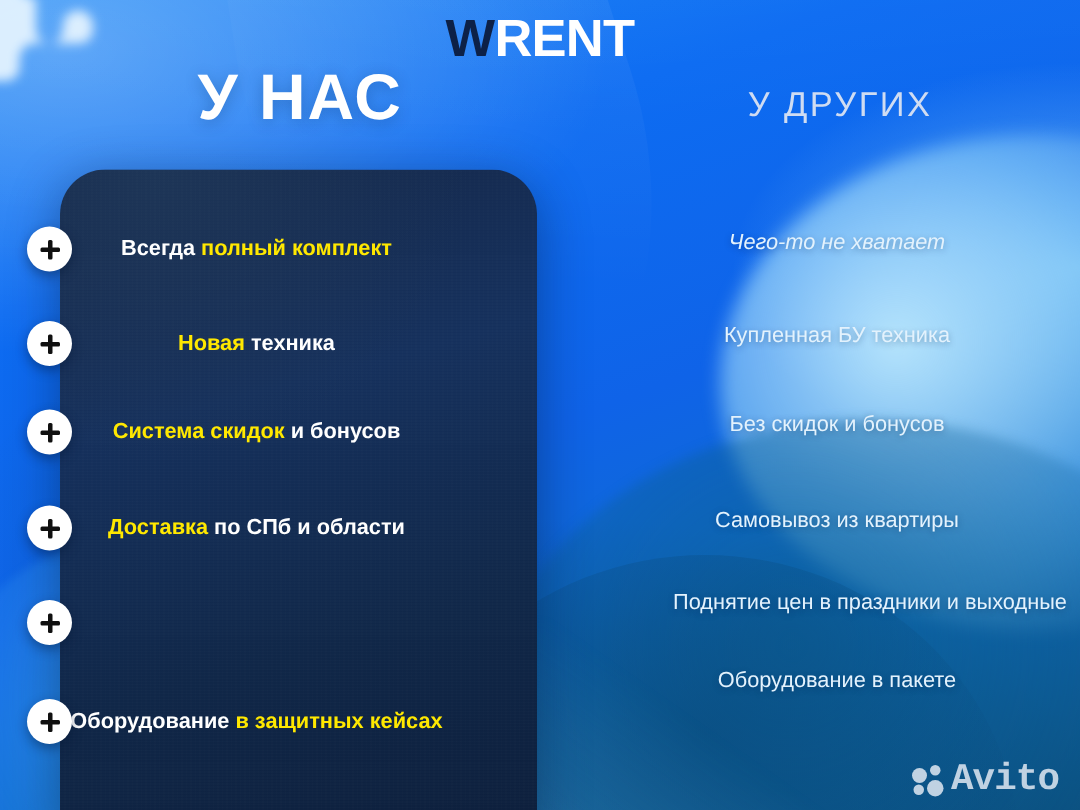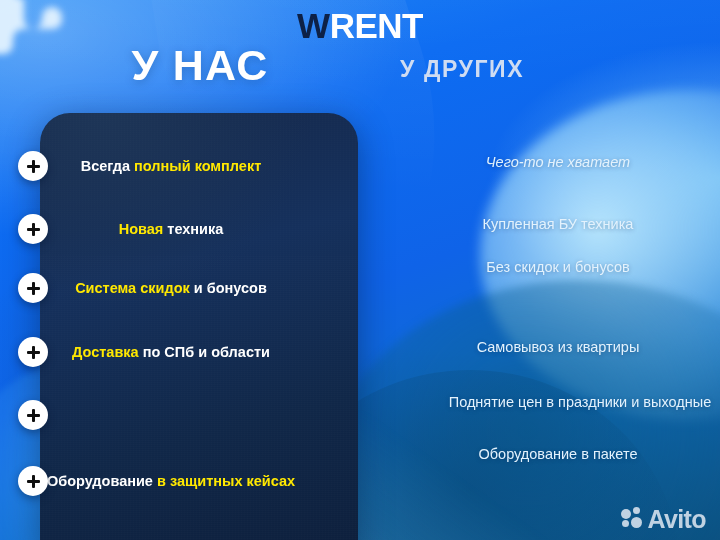--- a/index.html
+++ b/index.html
@@ -46,22 +46,22 @@
   
   .logo{position:absolute;left:0;right:0;top:8px;text-align:center;
     font-size:35px;font-weight:bold;letter-spacing:-0.5px;line-height:1;}
   .logo .w{color:#0d2147;}
   .logo .rent{color:#ffffff;}
 
   
   .h-left{position:absolute;left:40px;top:44px;width:320px;text-align:center;
     color:#ffffff;font-size:43px;font-weight:bold;letter-spacing:1.2px;line-height:1;
     text-shadow:0 2px 10px rgba(0,40,90,.28);}
-  .h-right{position:absolute;left:400px;top:58px;width:320px;text-align:left;
-    color:#cfdcf2;font-size:23px;font-weight:bold;letter-spacing:1.6px;line-height:1;}
+  .h-right{position:absolute;left:400px;top:58px;width:320px;text-align:center;
+    color:#cfdcf2;font-size:23px;font-weight:normal;letter-spacing:1.6px;line-height:1;}
 
   
   .card{position:absolute;left:40px;top:113px;width:318px;height:440px;
     border-radius:30px 30px 0 0;
     background:
       radial-gradient(120% 80% at 20% 0%, #1d3557 0%, rgba(29,53,87,0) 55%),
       linear-gradient(165deg,#15284a 0%, #15305c 35%, #102748 70%, #0d1f3c 100%);
     box-shadow:0 8px 34px rgba(3,24,58,.45);
     overflow:hidden;}
   .card:after{content:"";position:absolute;inset:0;opacity:.22;
@@ -84,22 +84,22 @@
   .plus i:before{left:0;top:5px;width:13px;height:3.4px;}
   .plus i:after{top:0;left:5px;height:13px;width:3.4px;}
 
   
   .right-rows{position:absolute;left:396px;top:113px;width:324px;height:440px;}
   .rrow{position:absolute;left:0;width:324px;text-align:center;
     color:#e3f2fd;font-size:14.5px;font-weight:normal;line-height:1.3;
     text-shadow:0 1px 4px rgba(0,35,80,.35);}
 
   
-  .avito{position:absolute;right:14px;bottom:8px;display:flex;align-items:flex-start;
-    gap:4px;opacity:.82;}
+  .avito{position:absolute;right:14px;bottom:8px;display:flex;align-items:flex-end;
+    gap:4px;opacity:.82;font-family:Liberation Mono, monospace;}
   .avito .dots{position:relative;width:22px;height:22px;}
   .avito .dots span{position:absolute;border-radius:50%;background:#e8eef7;}
   .avito .d1{left:0;top:2px;width:10px;height:10px;}
   .avito .d2{left:12px;top:0;width:7px;height:7px;}
   .avito .d3{left:1px;top:13px;width:7px;height:7px;}
   .avito .d4{left:10px;top:10px;width:11px;height:11px;}
   .avito .word{color:#e8eef7;font-size:25px;font-weight:bold;letter-spacing:-0.6px;line-height:1;}
 </style>
 </head>
 <body>
@@ -161,21 +161,21 @@
       <div class="plus" style="top: 12px;">
           <i></i>
         </div>
       <div class="txt"><span>Оборудование </span><span class="hl">в защитных кейсах</span><span></span></div>
     </div>
   </div>
 
   <div class="right-rows">
     <div class="rrow" id="rr0" style="top: 40px; font-style: italic;">Чего-то не хватает</div>
     <div class="rrow" id="rr1" style="top: 102px;">Купленная БУ техника</div>
-    <div class="rrow" id="rr2" style="top: 145px;">Без скидок и бонусов</div>
+    <div class="rrow" id="rr2" style="top: 161px;">Без скидок и бонусов</div>
     <div class="rrow" id="rr3" style="top: 225px;">Самовывоз из квартиры</div>
     <div class="rrow" id="rr4" style="top: 280px; padding-left: 22px; padding-right: 22px;">Поднятие цен в праздники и выходные</div>
     <div class="rrow" id="rr5" style="top: 332px;">Оборудование в пакете</div>
   </div>
 
   <div class="avito">
     <span class="dots">
       <span class="d1"></span>
         <span class="d2"></span>
         <span class="d3"></span>

